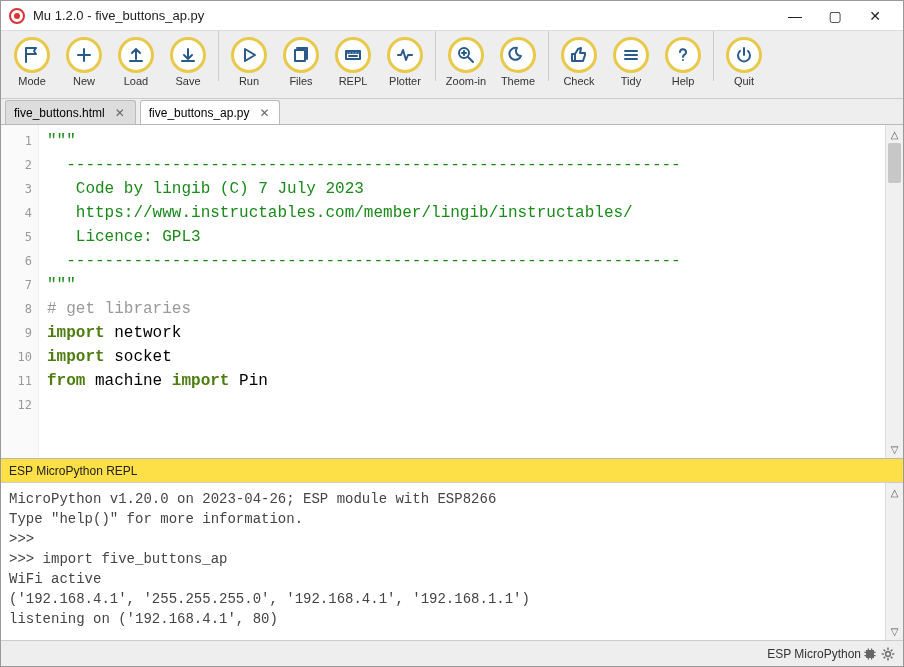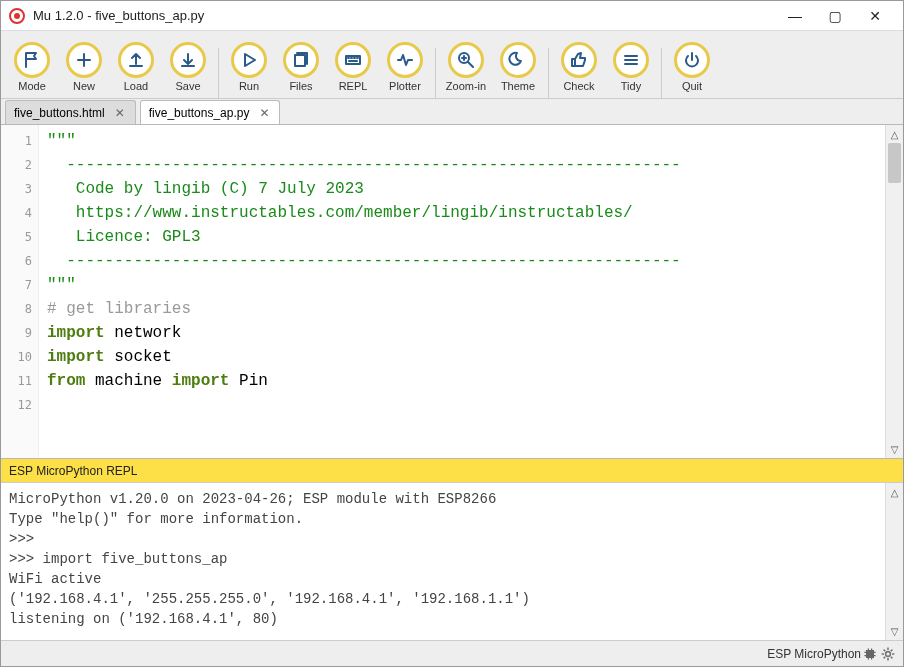--- a/index.html
+++ b/index.html
@@ -7,21 +7,21 @@
   
   
   .titlebar { height: 30px; display: flex; align-items: center; padding: 0 8px; background: #fff; border-bottom: 1px solid #ddd; }
   .titlebar .app-icon { width: 16px; height: 16px; border-radius: 50%; background: #fff; border: 2px solid #d33; margin-right: 8px; position: relative; }
   .titlebar .app-icon::after { content: ""; position: absolute; left: 3px; top: 3px; width: 6px; height: 6px; border-radius: 50%; background: #d33; }
   .titlebar .title { flex: 1; font-size: 13px; color: #222; }
   .titlebar .win-controls { display: flex; gap: 0; }
   .winbtn { width: 40px; height: 28px; display: flex; align-items: center; justify-content: center; cursor: pointer; font-size: 14px; color: #222; }
   
   
-  .toolbar { height: 68px; background: #eee; display: flex; align-items: flex-end; padding: 0 6px; gap: 2px; border-bottom: 1px solid #ccc; }
+  .toolbar { height: 68px; background: #eee; display: flex; align-items: flex-start; padding: 0 6px; gap: 2px; border-bottom: 1px solid #ccc; }
   .tool { width: 50px; height: 62px; display: flex; flex-direction: column; align-items: center; justify-content: center; cursor: pointer; gap: 2px; }
   .tool-icon-circle { width: 36px; height: 36px; border-radius: 50%; border: 3px solid #e8c94a; background: #fff; display: flex; align-items: center; justify-content: center; }
   .tool-icon-circle svg { width: 20px; height: 20px; stroke: #2a5a8a; fill: none; stroke-width: 2; stroke-linecap: round; stroke-linejoin: round; }
   .tool-label { font-size: 11px; color: #333; }
   .tool-sep { width: 1px; height: 50px; background: #ccc; margin: 0 3px; }
   
   
   .tabs-row { height: 26px; background: #eee; display: flex; align-items: flex-end; border-bottom: 1px solid #b8b8b8; padding-left: 4px; gap: 4px; }
   .tab { height: 24px; padding: 0 8px; display: flex; align-items: center; gap: 8px; background: #ddd; border: 1px solid #bbb; border-bottom: none; border-radius: 3px 3px 0 0; font-size: 12px; cursor: pointer; }
   .tab.active { background: #fff; }
@@ -153,20 +153,28 @@
       </div>
       <div class="tool-label">Check</div>
     </div>
     <div class="tool">
       <div class="tool-icon-circle">
         <svg viewBox="0 0 20 20">
           <path d="M4 6h12 M4 10h12 M4 14h12"></path>
         </svg>
       </div>
       <div class="tool-label">Tidy</div>
+    </div>
+    <div class="tool">
+      <div class="tool-icon-circle">
+        <svg viewBox="0 0 20 20">
+          <path d="M7 7a3 3 0 1 1 4 3c-1 1-1 1-1 2 M10 15v0"></path>
+        </svg>
+      </div>
+      <div class="tool-label">Help</div>
     </div>
     <div class="tool-sep"></div>
     <div class="tool">
       <div class="tool-icon-circle">
         <svg viewBox="0 0 20 20">
           <path d="M10 3v7 M6 6a6 6 0 1 0 8 0"></path>
         </svg>
       </div>
       <div class="tool-label">Quit</div>
     </div>

